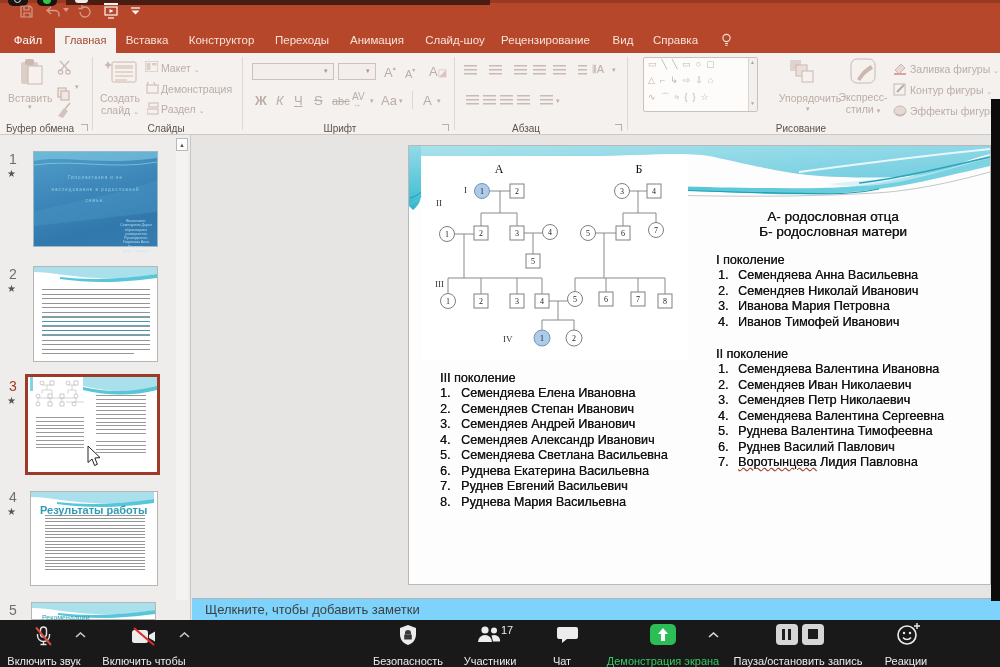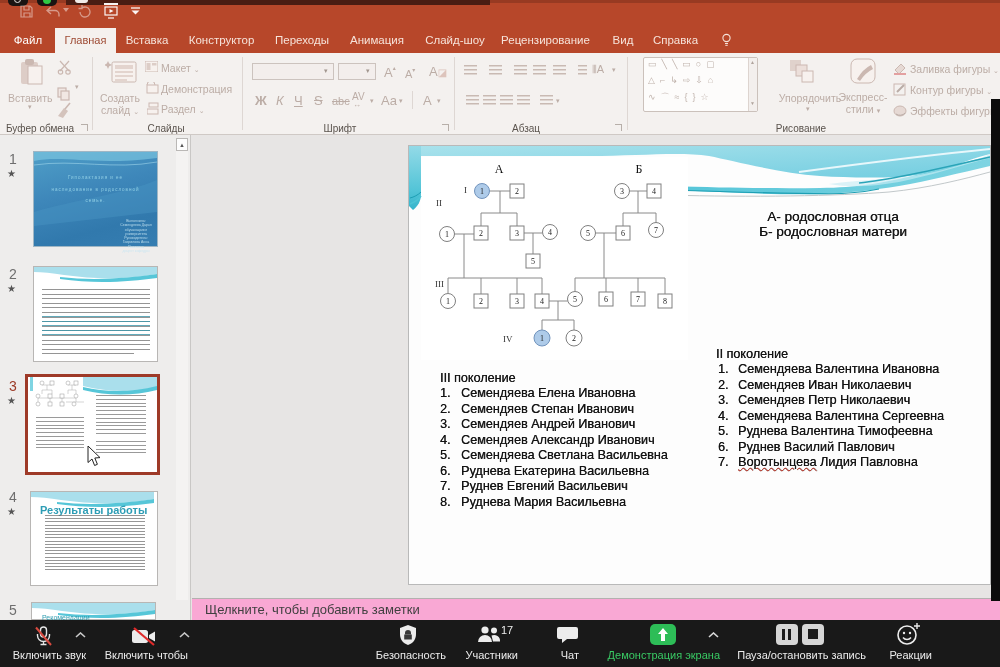--- a/index.html
+++ b/index.html
@@ -32,25 +32,25 @@
 .thumbnum{position:absolute;font-size:14px;color:#6e6e6e}
 .thumbstar{position:absolute;font-size:10px;color:#555}
 .thumb{position:absolute;background:#fff;border:1px solid #b8b6b4}
 
 #slide{position:absolute;left:409px;top:146px;width:581px;height:438px;background:#fdfdfd;box-shadow:0 0 0 1px #b9b9b9}
 .sl-serif{position:absolute;font-family:Liberation Sans, sans-serif;color:#131313;white-space:nowrap;text-shadow:0.3px 0 0 #333}
 .num{display:inline-block;width:22px;text-indent:2px}
 .num2{display:inline-block;width:21px}
 .num3{display:inline-block;width:21px;text-indent:2px}
 
-#notes{position:absolute;left:192px;top:598px;width:808px;height:22px;background:#f9a8d4;border-top:1px solid #b3b1af}
+#notes{position:absolute;left:192px;top:598px;width:808px;height:22px;background:#7dd3fc;border-top:1px solid #b3b1af}
 #notes span{position:absolute;left:13px;top:3px;font-size:13px;color:#3f3f3f}
 
 #zoombar{position:absolute;left:0;top:620px;width:1000px;height:47px;background:#191919}
-#zoombar .zlabel{position:absolute;top:29px;font-size:11px;color:#ececec;white-space:nowrap;text-align:right}
+#zoombar .zlabel{position:absolute;top:35px;font-size:11px;color:#ececec;white-space:nowrap;text-align:center}
 
 #blackstrip{position:absolute;left:991px;top:99px;width:9px;height:502px;background:#0c0c0c}
 </style>
 </head>
 <body>
 <div id="titlebar">
   <div class="shade"></div>
   <div id="darkstrip"></div>
   <div class="abs" style="left:75px;top:0;width:13px;height:3px;background:#f0ebe8;border-radius:0 0 3px 3px"></div>
   <div class="abs" style="left:8px;top:-14px;width:20px;height:20px;background:#1b1412;border-radius:5px"></div>
@@ -429,20 +429,21 @@
         <text x="230" y="27">Б</text>
     </g>
     <g font-family="Liberation Serif,serif" font-size="9" fill="#333">
       <text x="55" y="47">I</text>
         <text x="27" y="60">II</text>
         <text x="26" y="141">III</text>
         <text x="94" y="196">IV</text>
     </g>
   </svg>
   <div class="sl-serif" style="left:316px;top:64px;width:216px;text-align:center;font-size:13.5px;line-height:14.5px">А- родословная отца<br>Б- родословная матери</div>
+  <div class="sl-serif" style="left:307px;top:107px;font-size:12.6px;line-height:15.45px">I поколение<br><span class="num">1.</span>Семендяева Анна Васильевна<br><span class="num">2.</span>Семендяев Николай Иванович<br><span class="num">3.</span>Иванова Мария Петровна<br><span class="num">4.</span>Иванов Тимофей Иванович</div>
   <div class="sl-serif" style="left:307px;top:201px;font-size:12.6px;line-height:15.45px">II поколение<br><span class="num">1.</span>Семендяева Валентина Ивановна<br><span class="num">2.</span>Семендяев Иван Николаевич<br><span class="num">3.</span>Семендяев Петр Николаевич<br><span class="num">4.</span>Семендяева Валентина Сергеевна<br><span class="num">5.</span>Руднева Валентина Тимофеевна<br><span class="num">6.</span>Руднев Василий Павлович<br><span class="num">7.</span><span style="text-decoration:underline wavy #cc3b2e 1px">Воротынцева</span> Лидия Павловна</div>
   <div class="sl-serif" style="left:31px;top:225px;font-size:12.6px;line-height:15.45px">III поколение<br><span class="num2">1.</span>Семендяева Елена Ивановна<br><span class="num2">2.</span>Семендяев Степан Иванович<br><span class="num2">3.</span>Семендяев Андрей Иванович<br><span class="num2">4.</span>Семендяев Александр Иванович<br><span class="num2">5.</span>Семендяева Светлана Васильевна<br><span class="num2">6.</span>Руднева Екатерина Васильевна<br><span class="num2">7.</span>Руднев Евгений Васильевич<br><span class="num2">8.</span>Руднева Мария Васильевна</div>
 </div>
 <div id="notes">
     <span>Щелкните, чтобы добавить заметки</span>
   </div>
 <div id="zoombar">
   <svg class="abs" style="left:35px;top:6px" width="17" height="21" viewBox="0 0 17 21">
     <g fill="none" stroke="#e6e6e6" stroke-width="1.4">
       <rect x="5.5" y="1" width="6" height="10" rx="3"></rect>

